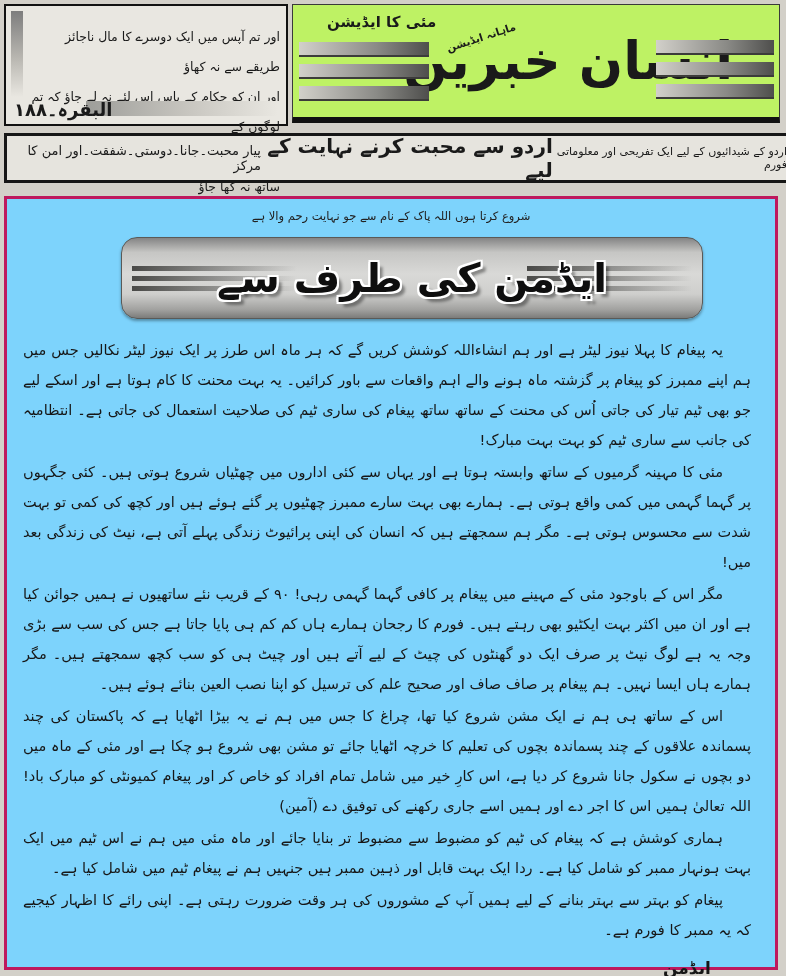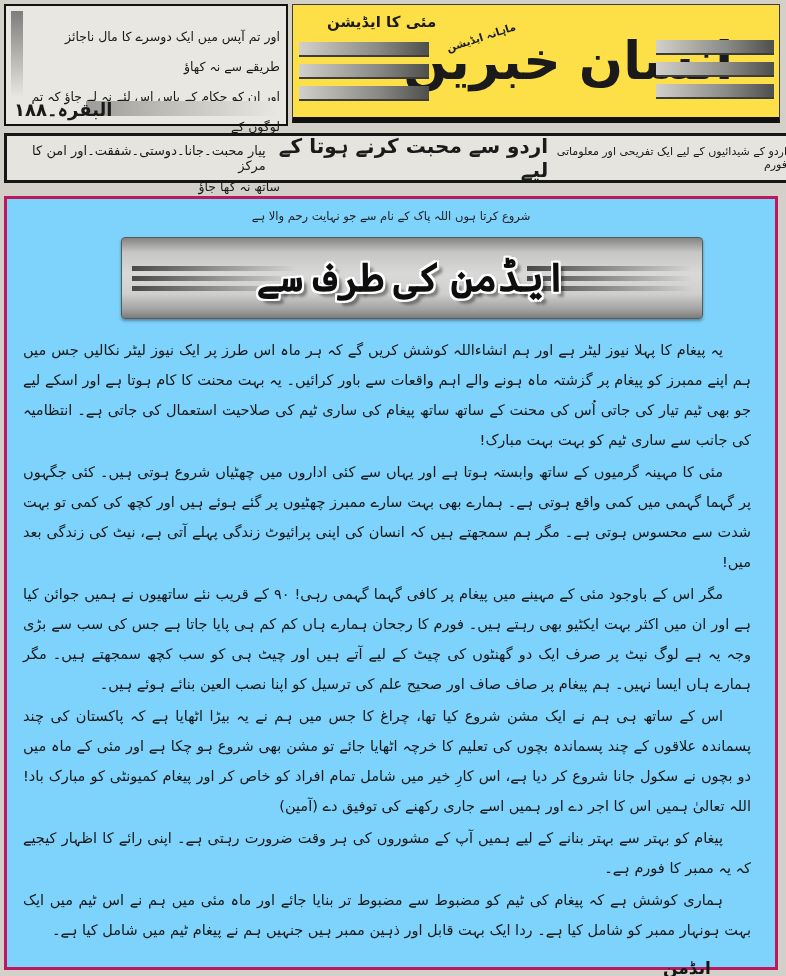--- a/index.html
+++ b/index.html
@@ -32,21 +32,21 @@
     direction:rtl;
   }
   .verse-hbar{
     position:absolute;left:80px;bottom:8px;width:192px;height:15px;
     background:linear-gradient(90deg,#9d9d99 0%,#c9c7c1 55%,#e9e7e1 100%);
   }
 
   
   .masthead{
     position:absolute;left:292px;top:4px;width:486px;height:112px;
-    background:#fde047;border:1px solid #3a3a3a;border-bottom:6px solid #111;
+    background:#bef264;border:1px solid #3a3a3a;border-bottom:6px solid #111;
   }
   .month-label{
     position:absolute;left:34px;top:8px;font-size:15px;font-weight:bold;direction:rtl;
   }
   .edition-label{
     position:absolute;left:152px;top:26px;font-size:10.5px;font-weight:bold;
     transform:rotate(-18deg);direction:rtl;white-space:nowrap;
   }
   .masthead-title{
     position:absolute;left:150px;top:6px;width:290px;
@@ -79,25 +79,24 @@
     background:#7dd3fc;border:3px solid #be185d;
     direction:rtl;
   }
   .bismillah{
     margin-top:10px;text-align:center;font-size:11.5px;color:#222;
   }
   .banner{
     position:relative;
     margin:14px 72px 8px auto;
     margin-right:72px;
-    width:580px;height:80px;border-radius:4px;
+    width:580px;height:80px;border-radius:16px;
     border:1px solid #5a5a58;
     background:linear-gradient(180deg,#848484 0%,#c6c6c4 18%,#d9d9d7 45%,#cfcfcd 70%,#a0a09e 90%,#7c7c7a 100%);
     box-shadow:0 2px 3px rgba(0,0,0,.35);
-    font-family:Liberation Serif, serif;
   }
   .banner-text{
     position:absolute;inset:0;text-align:center;line-height:80px;
     font-size:40px;font-weight:bold;color:#0e0e0e;direction:rtl;white-space:nowrap;
     text-shadow:
       2px 2px 0 #fff,-2px -2px 0 #fff,2px -2px 0 #fff,-2px 2px 0 #fff,
       0 2px 0 #fff,0 -2px 0 #fff,2px 0 0 #fff,-2px 0 0 #fff,
       5px 5px 3px rgba(0,0,0,.4);
   }
   .banner-lines{position:absolute;top:28px;width:165px;}
@@ -147,21 +146,21 @@
     </div>
     <div class="mh-bars right">
       <div class="bar"></div>
       <div class="bar"></div>
       <div class="bar"></div>
     </div>
   </div>
 
   <div class="tagline">
     <span class="seg-forum">اردو کے شیدائیوں کے لیے ایک تفریحی اور معلوماتی فورم</span>
-    <span class="seg-main">اردو سے محبت کرنے ہوتا کے لیے</span>
+    <span class="seg-main">اردو سے محبت کرنے نہایت کے لیے</span>
     <span class="seg-center">پیار محبت۔جانا۔دوستی۔شفقت۔اور امن کا مرکز</span>
   </div>
 
   <div class="main-box">
     <div class="bismillah">شروع کرتا ہوں اللہ پاک کے نام سے جو نہایت رحم والا ہے</div>
 
     <div class="banner">
       <div class="banner-lines bl-right">
         <div class="ln"></div>
         <div class="ln"></div>
@@ -173,19 +172,19 @@
         <div class="ln"></div>
       </div>
       <div class="banner-text">ایڈمن کی طرف سے</div>
     </div>
 
     <div class="article">
       <p>یہ پیغام کا پہلا نیوز لیٹر ہے اور ہم انشاءاللہ کوشش کریں گے کہ ہر ماہ اس طرز پر ایک نیوز لیٹر نکالیں جس میں ہم اپنے ممبرز کو پیغام پر گزشتہ ماہ ہونے والے اہم واقعات سے باور کرائیں۔ یہ بہت محنت کا کام ہوتا ہے اور اسکے لیے جو بھی ٹیم تیار کی جاتی اُس کی محنت کے ساتھ ساتھ پیغام کی ساری ٹیم کی صلاحیت استعمال کی جاتی ہے۔ انتظامیہ کی جانب سے ساری ٹیم کو بہت بہت مبارک!</p>
       <p>مئی کا مہینہ گرمیوں کے ساتھ وابستہ ہوتا ہے اور یہاں سے کئی اداروں میں چھٹیاں شروع ہوتی ہیں۔ کئی جگہوں پر گہما گہمی میں کمی واقع ہوتی ہے۔ ہمارے بھی بہت سارے ممبرز چھٹیوں پر گئے ہوئے ہیں اور کچھ کی کمی تو بہت شدت سے محسوس ہوتی ہے۔ مگر ہم سمجھتے ہیں کہ انسان کی اپنی پرائیوٹ زندگی پہلے آتی ہے، نیٹ کی زندگی بعد میں!</p>
       <p>مگر اس کے باوجود مئی کے مہینے میں پیغام پر کافی گہما گہمی رہی! ۹۰ کے قریب نئے ساتھیوں نے ہمیں جوائن کیا ہے اور ان میں اکثر بہت ایکٹیو بھی رہتے ہیں۔ فورم کا رجحان ہمارے ہاں کم کم ہی پایا جاتا ہے جس کی سب سے بڑی وجہ یہ ہے لوگ نیٹ پر صرف ایک دو گھنٹوں کی چیٹ کے لیے آتے ہیں اور چیٹ ہی کو سب کچھ سمجھتے ہیں۔ مگر ہمارے ہاں ایسا نہیں۔ ہم پیغام پر صاف صاف اور صحیح علم کی ترسیل کو اپنا نصب العین بنائے ہوئے ہیں۔</p>
       <p>اس کے ساتھ ہی ہم نے ایک مشن شروع کیا تھا، چراغ کا جس میں ہم نے یہ بیڑا اٹھایا ہے کہ پاکستان کی چند پسماندہ علاقوں کے چند پسماندہ بچوں کی تعلیم کا خرچہ اٹھایا جائے تو مشن بھی شروع ہو چکا ہے اور مئی کے ماہ میں دو بچوں نے سکول جانا شروع کر دیا ہے، اس کارِ خیر میں شامل تمام افراد کو خاص کر اور پیغام کمیونٹی کو مبارک باد! اللہ تعالیٰ ہمیں اس کا اجر دے اور ہمیں اسے جاری رکھنے کی توفیق دے (آمین)</p>
+      <p>ہماری کوشش ہے کہ پیغام کی ٹیم کو مضبوط سے مضبوط تر بنایا جائے اور ماہ مئی میں ہم نے اس ٹیم میں ایک بہت ہونہار ممبر کو شامل کیا ہے۔ ردا ایک بہت قابل اور ذہین ممبر ہیں جنہیں ہم نے پیغام ٹیم میں شامل کیا ہے۔</p>
       <p>پیغام کو بہتر سے بہتر بنانے کے لیے ہمیں آپ کے مشوروں کی ہر وقت ضرورت رہتی ہے۔ اپنی رائے کا اظہار کیجیے کہ یہ ممبر کا فورم ہے۔</p>
-      <p>ہماری کوشش ہے کہ پیغام کی ٹیم کو مضبوط سے مضبوط تر بنایا جائے اور ماہ مئی میں ہم نے اس ٹیم میں ایک بہت ہونہار ممبر کو شامل کیا ہے۔ ردا ایک بہت قابل اور ذہین ممبر ہیں جنہیں ہم نے پیغام ٹیم میں شامل کیا ہے۔</p>
       <div class="signature">ایڈمن</div>
     </div>
   </div>
 
 </div>
 
 </body></html>

